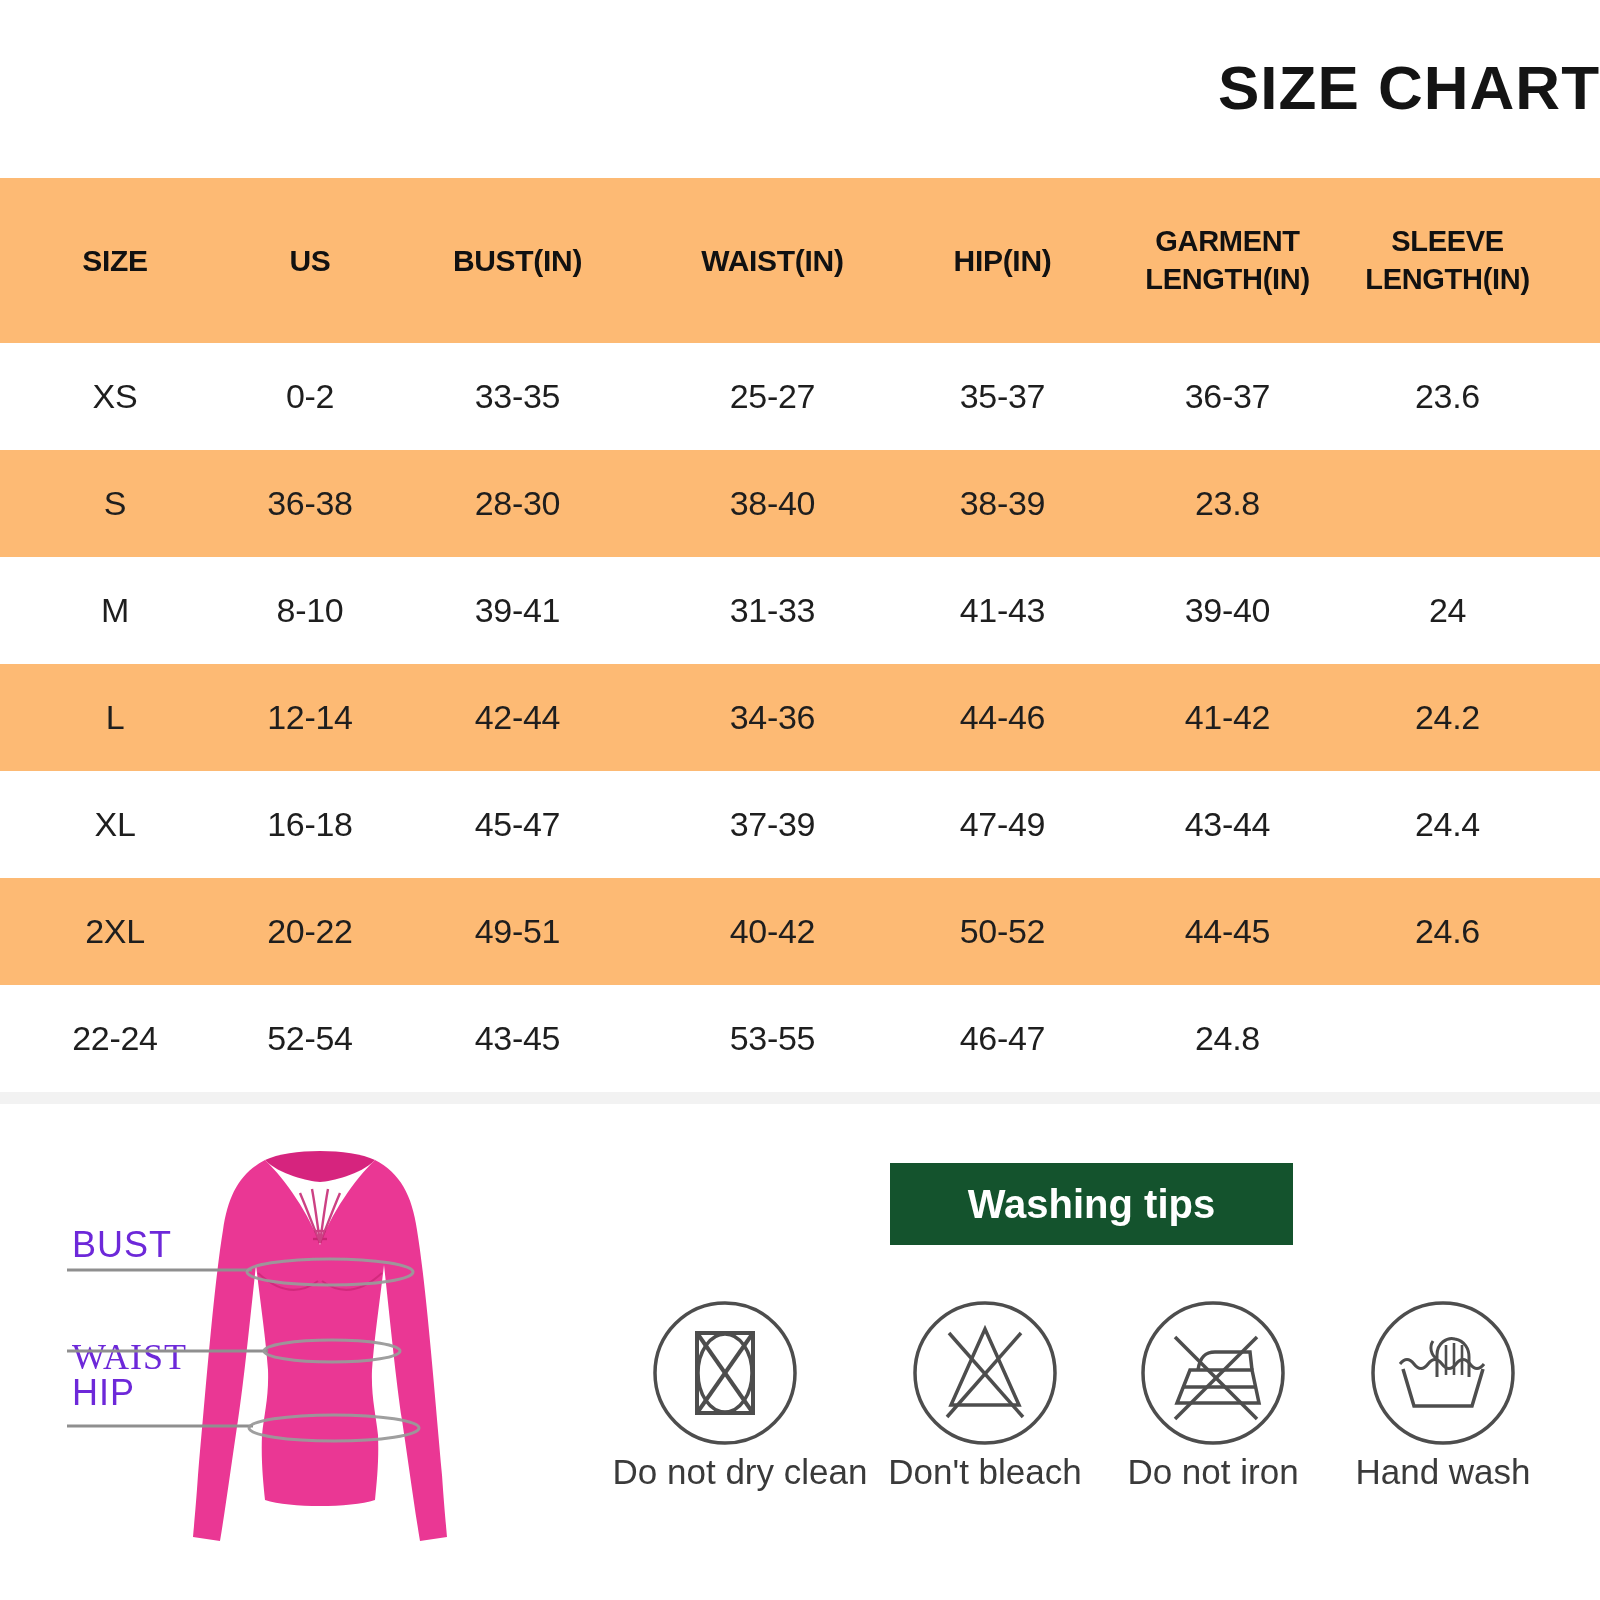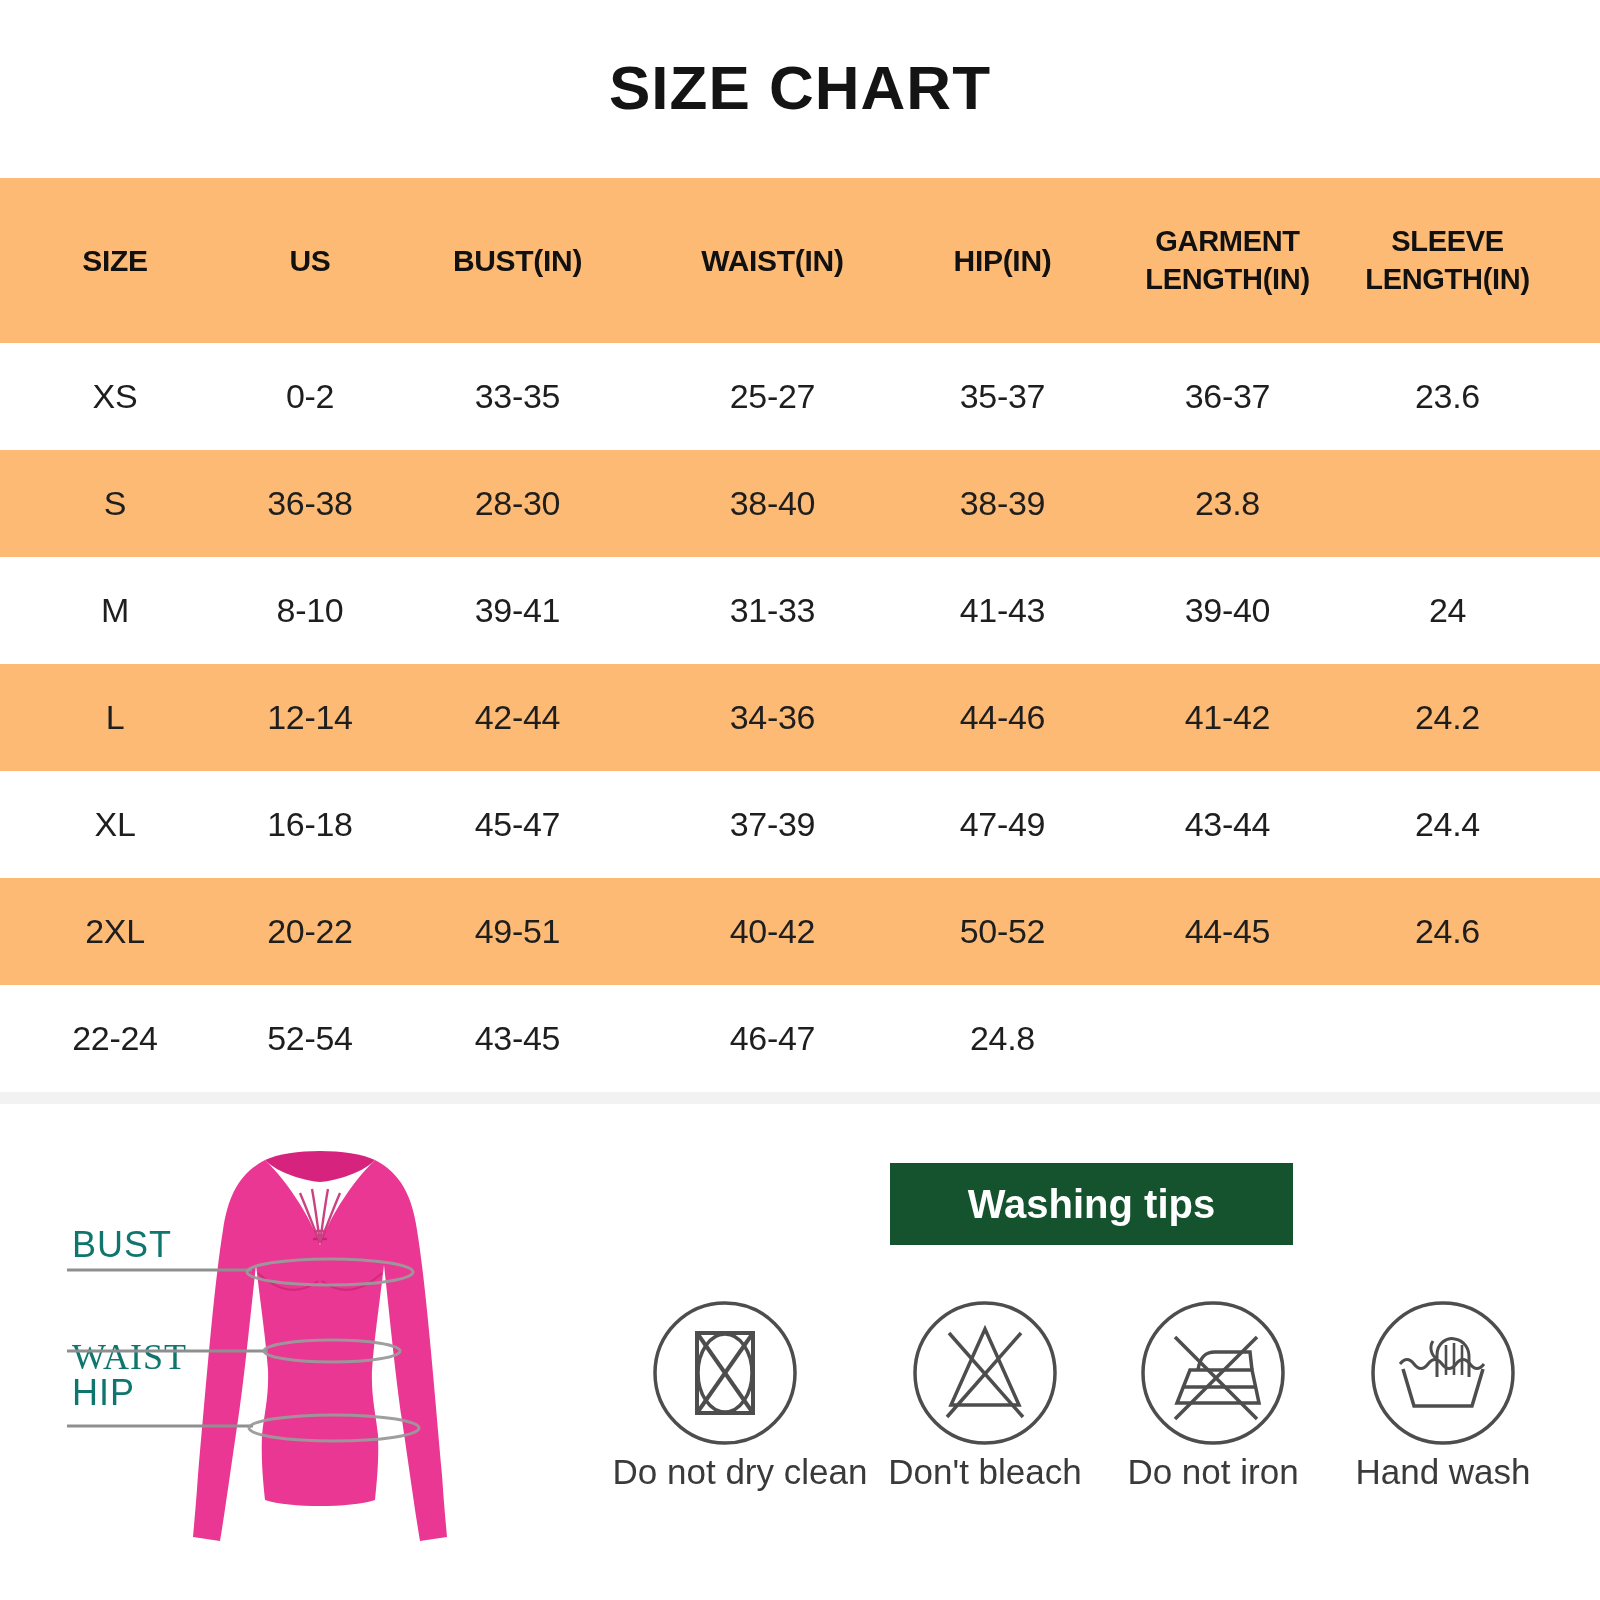--- a/index.html
+++ b/index.html
@@ -3,21 +3,21 @@
 <meta charset="utf-8">
 <style>
   html,body{margin:0;padding:0;}
   body{
     width:1600px;height:1600px;position:relative;overflow:hidden;
     background:#ffffff;font-family:"Liberation Sans",sans-serif;
     -webkit-font-smoothing:antialiased;
   }
   
   .page-title{
-    position:absolute;top:52px;left:0;width:1600px;text-align:center;
+    position:absolute;top:52px;left:0;width:1600px;text-align:right;
     font-size:62px;font-weight:700;color:#141414;letter-spacing:1px;
   }
   
   .size-table{position:absolute;top:178px;left:0;width:1600px;}
   .t-row{
     display:grid;
     grid-template-columns:230px 160px 255px 255px 205px 245px 195px;
     padding-right:55px;box-sizing:border-box;width:1600px;
   }
   .t-row.gray{background:#fdba74;}
@@ -25,21 +25,21 @@
   .t-row.body{height:107px;}
   .t-cell{
     display:flex;align-items:center;justify-content:center;
     text-align:center;font-size:34px;color:#1e1e1e;letter-spacing:-0.3px;
   }
   .t-row.header .t-cell{font-size:30px;font-weight:700;line-height:1.3;color:#111;}
   .t-row.header .t-cell.narrow{font-size:29px;}
   .t-strip{width:1600px;height:12px;background:#f2f2f2;}
   
   .measure-label{
-    position:absolute;font-size:36px;color:#0f766e;letter-spacing:1px;
+    position:absolute;font-size:36px;color:#6d28d9;letter-spacing:1px;
   }
   .garment-svg{position:absolute;left:170px;top:1135px;}
   .measure-overlay{position:absolute;left:0;top:1104px;pointer-events:none;}
   
   .wash-banner{
     position:absolute;left:890px;top:1163px;width:403px;height:82px;
     background:#14532d;display:flex;align-items:center;justify-content:center;
   }
   .wash-banner span{color:#ffffff;font-size:40px;font-weight:700;}
   .wash-item-icon{position:absolute;top:1293px;width:160px;height:160px;}
@@ -120,20 +120,21 @@
     <div class="t-cell">40-42</div>
     <div class="t-cell">50-52</div>
     <div class="t-cell">44-45</div>
     <div class="t-cell">24.6</div>
   </div>
 
   <div class="t-row body">
     <div class="t-cell">22-24</div>
     <div class="t-cell">52-54</div>
     <div class="t-cell">43-45</div>
+    <div class="t-cell">53-55</div>
     <div class="t-cell">46-47</div>
     <div class="t-cell">24.8</div>
   </div>
 
   <div class="t-strip"></div>
 </div>
 
 <svg class="garment-svg" width="300" height="430" viewBox="0 0 300 430">
 
   <path d="M95,25 C120,13 180,13 205,25 C190,40 162,46 150,47 C138,46 110,40 95,25 Z" fill="#d6247e"></path>

